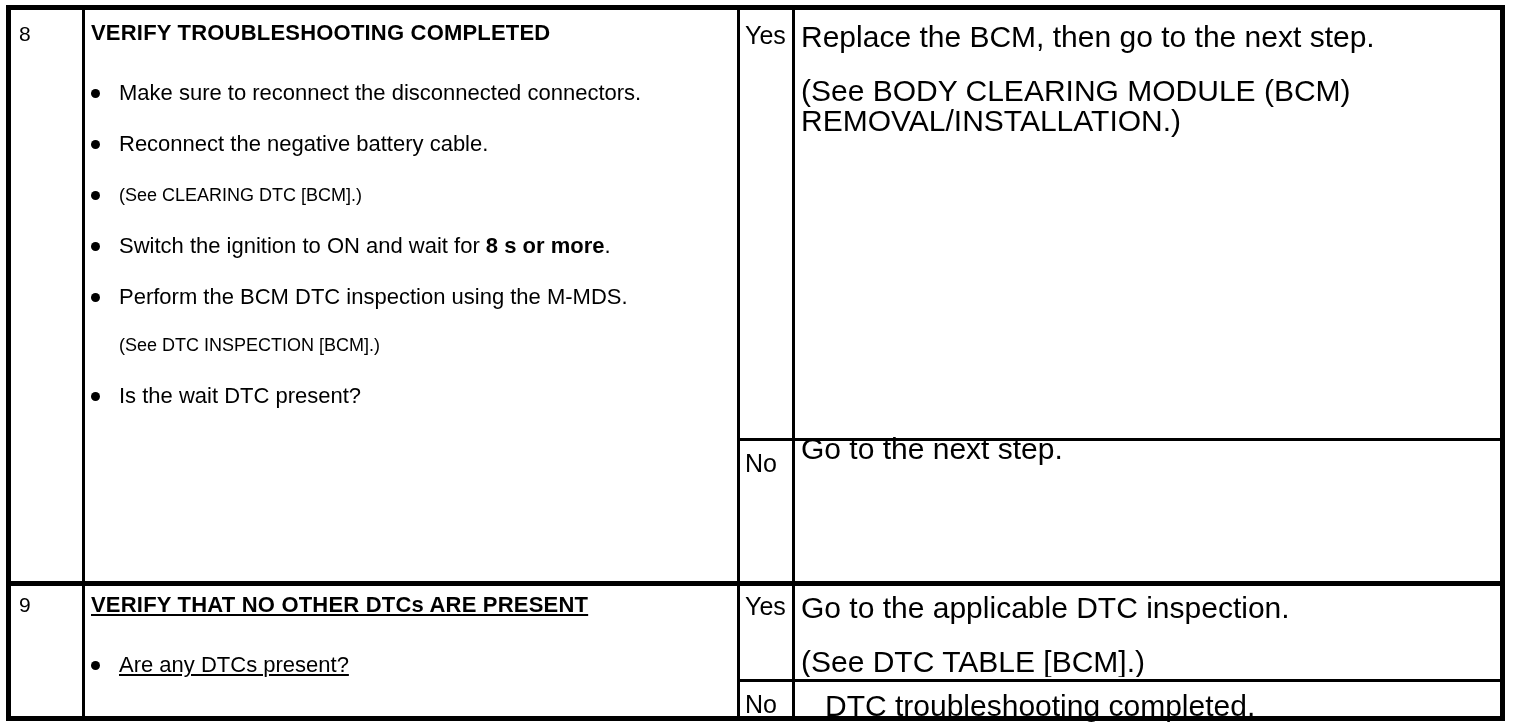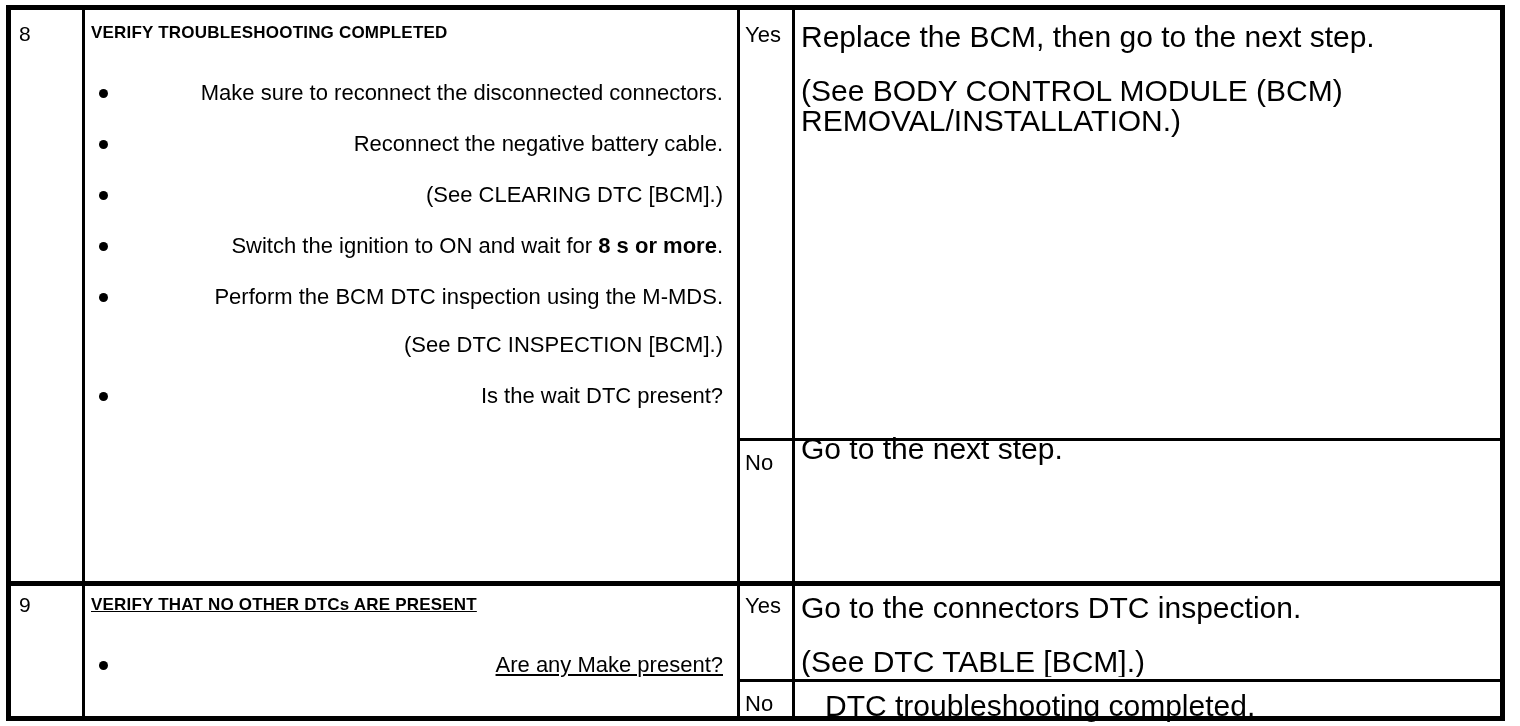--- a/index.html
+++ b/index.html
@@ -61,43 +61,42 @@
     overflow: hidden;
   }
 
   .step-no {
     font-size: 21px;
     line-height: 24px;
     letter-spacing: 0.1px;
   }
 
   .branch-label {
+    font-size: 25px;
+    line-height: 26px;
+  }
+
+  .heading {
     font-size: 22px;
-    line-height: 26px;
-  }
-
-  .heading {
-    font-size: 17px;
     font-weight: bold;
     line-height: 28px;
     letter-spacing: 0.2px;
     white-space: nowrap;
   }
 
   .action-text {
     font-size: 30px;
     line-height: 30px;
   }
 
   
   ul.bullets {
     list-style: none;
-    margin: 8px;
+    margin: 0;
     padding: 0;
-    text-align: right;
   }
   ul.bullets > li {
     position: relative;
     padding-left: 28px;
     margin: 0 0 20px 0;
     font-size: 22px;
     line-height: 30px;
   }
   ul.bullets > li:last-child {
     margin-bottom: 0;
@@ -105,21 +104,21 @@
   ul.bullets > li .dot {
     position: absolute;
     left: 0px;
     top: 11px;
     width: 9px;
     height: 9px;
     border-radius: 50%;
     background: #000000;
   }
   .sub-note {
-    font-size: 22px;
+    font-size: 18px;
     line-height: 30px;
     margin-top: 18px;
   }
   b.em {
     font-weight: bold;
   }
 </style>
 </head>
 <body>
 
@@ -175,51 +174,51 @@
           </li>
         </ul>
       </div>
 
       <div class="cell branch-label" style="left:734px; top:12px; width:46px; height:30px;">
         <span>Yes</span>
       </div>
       <div class="cell action-text" style="left:790px; top:12px; width:690px; height:400px;">
         <div>Replace the BCM, then go to the next step.</div>
         <div style="height:24px;"></div>
-        <div>(See BODY CONTROL MODULE (BCM)</div>
+        <div>(See BODY CLEARING MODULE (BCM)</div>
         <div>REMOVAL/INSTALLATION.)</div>
       </div>
 
       <div class="cell branch-label" style="left:734px; top:440px; width:46px; height:30px;">
         <span>No</span>
       </div>
       <div class="cell action-text" style="left:790px; top:424px; width:690px; height:120px;">
         <div>Go to the next step.</div>
       </div>
 
       <div class="cell step-no" style="left:8px; top:583px; width:60px; height:30px;">
         <span>9</span>
       </div>
 
       <div class="cell" style="left:80px; top:581px; width:640px; height:122px;text-decoration:underline;">
         <div class="heading">VERIFY THAT NO OTHER DTCs ARE PRESENT</div>
 
         <ul class="bullets" style="margin-top:31px;">
           <li>
             <span class="dot"></span>
-            <span>Are any Make present?</span>
+            <span>Are any DTCs present?</span>
           </li>
         </ul>
       </div>
 
       <div class="cell branch-label" style="left:734px; top:583px; width:46px; height:30px;">
         <span>Yes</span>
       </div>
       <div class="cell action-text" style="left:790px; top:583px; width:690px; height:84px;">
-        <div>Go to the connectors DTC inspection.</div>
+        <div>Go to the applicable DTC inspection.</div>
         <div style="height:24px;"></div>
         <div>(See DTC TABLE [BCM].)</div>
       </div>
 
       <div class="cell branch-label" style="left:734px; top:681px; width:46px; height:30px;">
         <span>No</span>
       </div>
       <div class="cell action-text" style="left:814px; top:681px; width:690px; height:32px;">
         <div>DTC troubleshooting completed.</div>
       </div>

